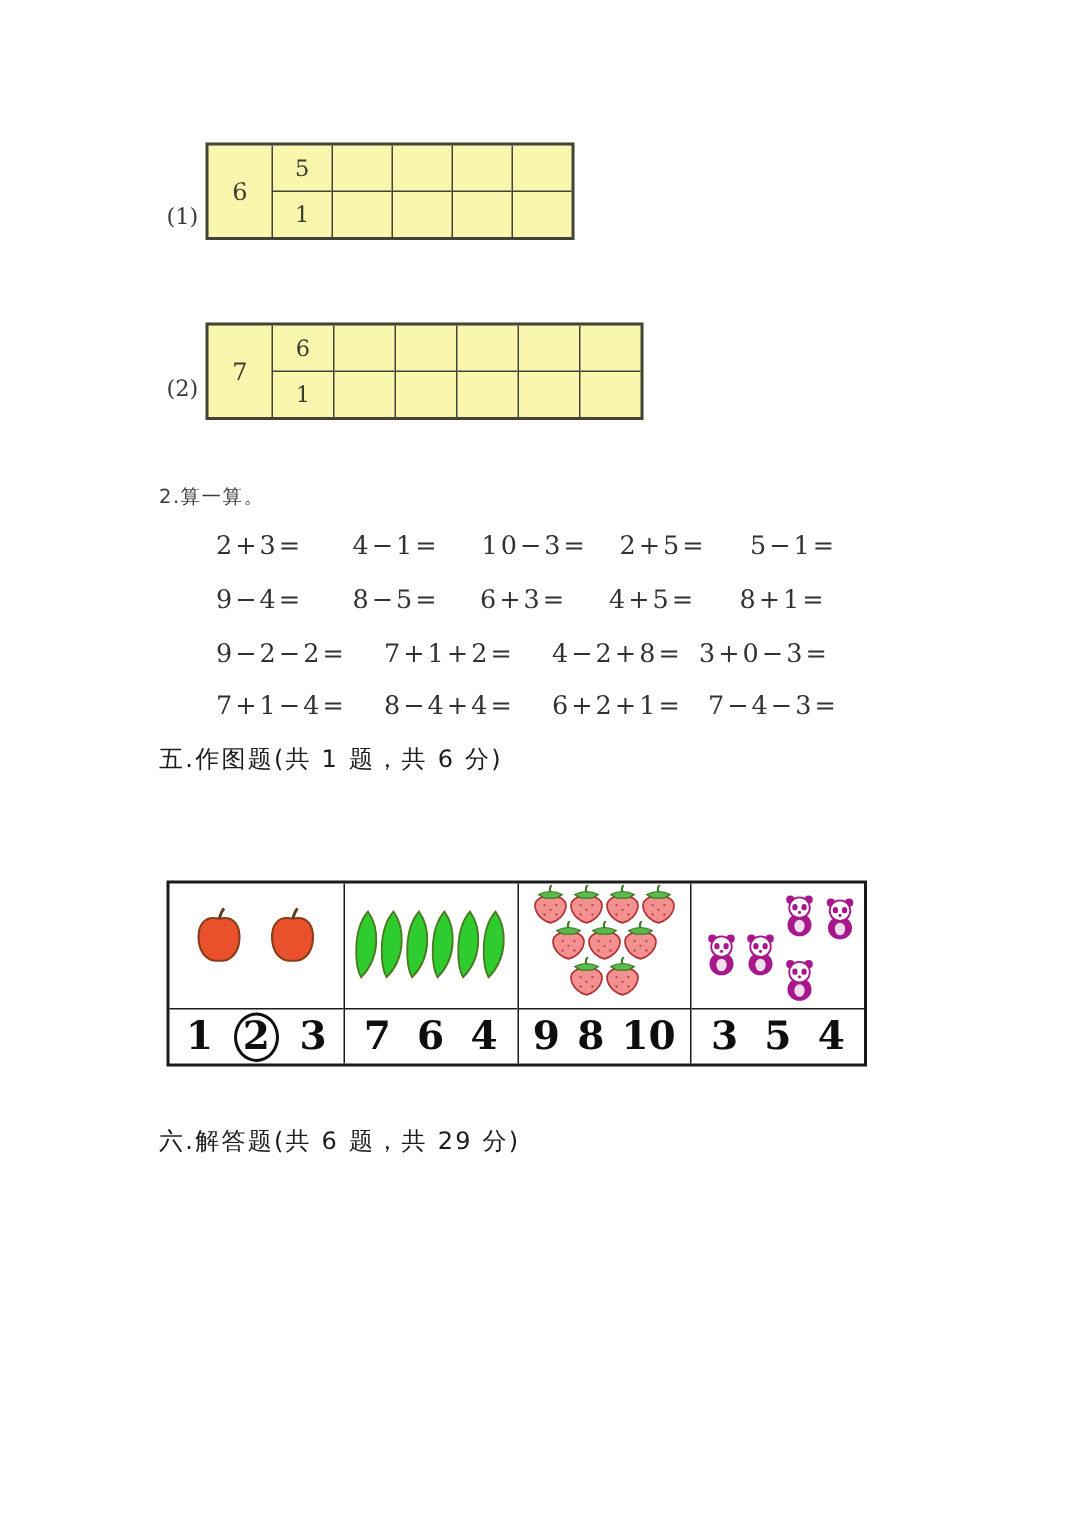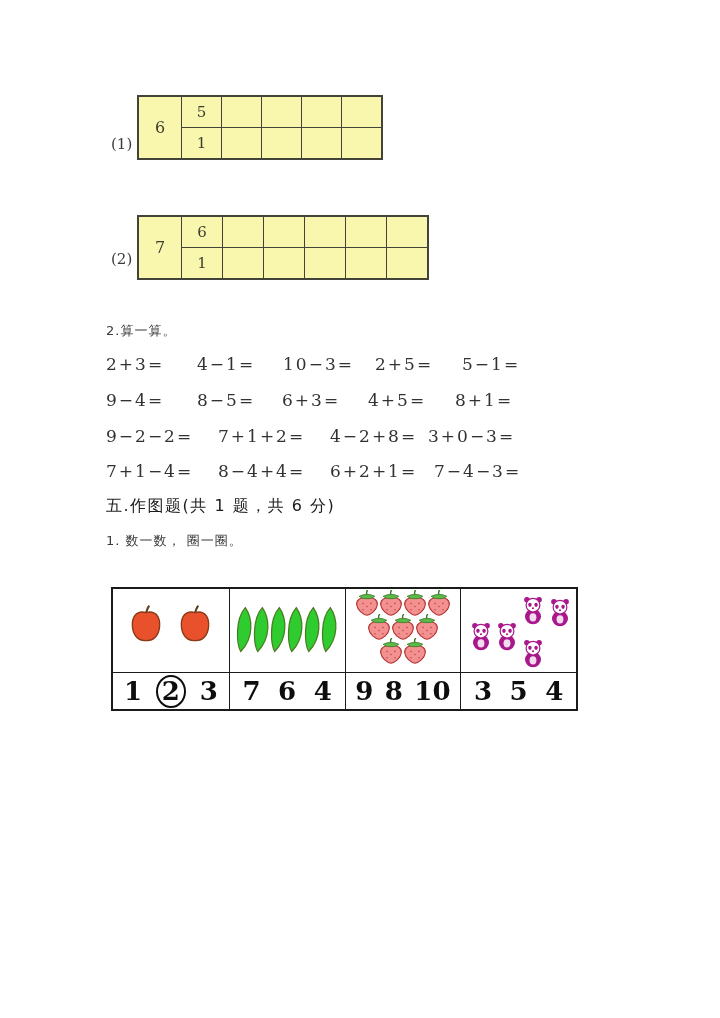--- a/index.html
+++ b/index.html
@@ -23,21 +23,21 @@
   .dcol{width:40px;border-left:1.6px solid #44433a;display:flex;flex-direction:column;box-sizing:border-box;}
   .dtable2 .dcol{width:41px;}
   .dcell{
     flex:1;display:flex;align-items:center;justify-content:center;box-sizing:border-box;
     font-family:"DejaVu Serif",serif;font-size:15px;color:#3c3c30;
   }
   .dcell.top{border-bottom:1.6px solid #44433a;}
   
   .eq{
     position:absolute;font-family:"DejaVu Serif",serif;font-size:17px;color:#323232;
-    letter-spacing:2px;white-space:nowrap;
+    letter-spacing:2px;white-space:nowrap;margin-left:38px;
   }
   
   .ptable{
     display:flex;border:2px solid #1b1b1b;box-sizing:border-box;background:#fff;
   }
   .pcell{width:116.75px;display:flex;flex-direction:column;box-sizing:border-box;}
   .pcell + .pcell{border-left:1.8px solid #1b1b1b;}
   .pic-area{height:84px;position:relative;box-sizing:border-box;}
   .num-row{
     height:37px;border-top:1.8px solid #1b1b1b;display:flex;align-items:center;
@@ -179,21 +179,20 @@
   <span class="eq" style="left:218px;top:426px;">7+1+2=</span>
   <span class="eq" style="left:330px;top:426px;">4−2+8=</span>
   <span class="eq" style="left:428px;top:426px;">3+0−3=</span>
 
   <span class="eq" style="left:106px;top:461px;">7+1−4=</span>
   <span class="eq" style="left:218px;top:461px;">8−4+4=</span>
   <span class="eq" style="left:330px;top:461px;">6+2+1=</span>
   <span class="eq" style="left:434px;top:461px;">7−4−3=</span>
 
   <span class="abs heading" style="left:106px;top:496px;">五.作图题(共 1 题，共 6 分)</span>
-  <span class="abs cn" style="left:106px;top:532px;">1. 数一数， 圈一圈。</span>
 
   <div class="abs ptable" style="left:111px;top:587px;width:467px;height:124px;">
 
     <div class="pcell">
       <div class="pic-area">
         <div class="apple-row">
           <svg width="34" height="39">
               <use href="#sym-apple"></use>
             </svg>
         <svg width="34" height="39">
@@ -304,14 +303,15 @@
           </div>
       </div>
       <div class="num-row">
         <span>3</span>
         <span>5</span>
         <span>4</span>
       </div>
     </div>
   </div>
 
+  <span class="abs heading" style="left:106px;top:751px;">六.解答题(共 6 题，共 29 分)</span>
 
 </div>
 
 </body></html>

